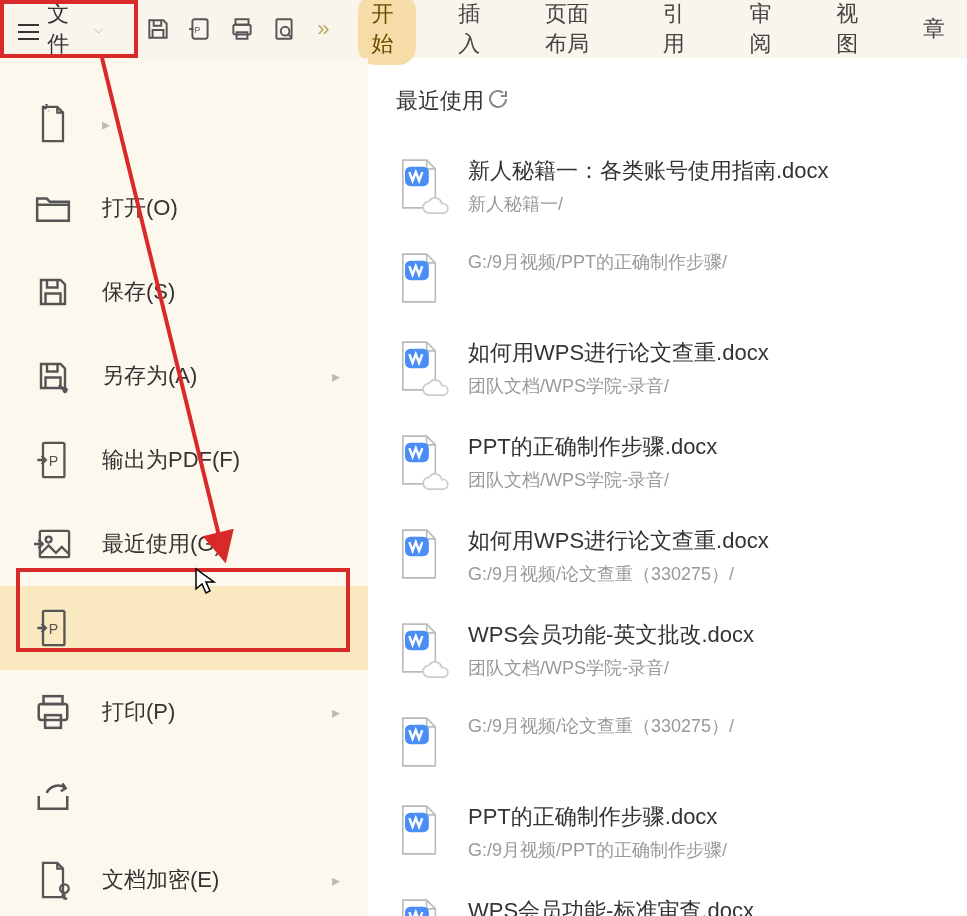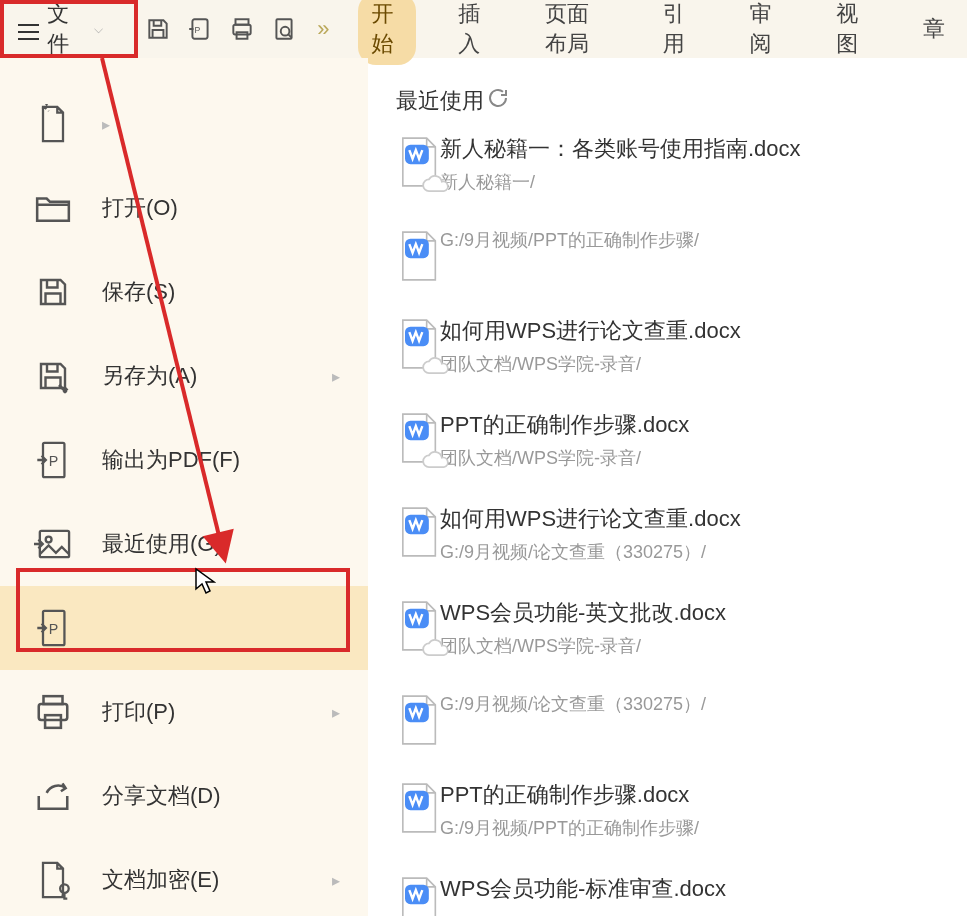--- a/index.html
+++ b/index.html
@@ -121,30 +121,32 @@
       pointer-events: none;
       z-index: 10;
     }
     .content {
       flex: 1;
       background: #fff;
       padding: 28px 0 0 28px;
     }
     .recent-header {
       display: flex;
-      align-items: flex-start;
+      align-items: center;
       gap: 2px;
+      margin-bottom: 22px;
     }
     .recent-label { font-size: 22px; color: #333; }
     .refresh-icon { cursor: pointer; }
     .file-list { display: flex; flex-direction: column; gap: 0; }
     .file-item {
       display: flex;
       align-items: flex-start;
       padding: 16px 0;
+      gap: 28px;
       cursor: pointer;
     }
     .doc-icon {
       width: 44px;
       height: 52px;
       position: relative;
       flex-shrink: 0;
       margin-top: 4px;
     }
     .doc-icon-svg { width: 44px; height: 52px; }
@@ -306,21 +308,20 @@
       <span class="menu-arrow">▸</span>
     </div>
 
     <div class="menu-item">
       <div class="menu-icon">
         <svg width="38" height="32" viewBox="0 0 24 20" fill="none" stroke="#555" stroke-width="1.6">
             <path d="M3 10 v8 h18 v-8"></path>
             <path d="M8 8 a8 8 0 0 1 12 -3 M18 2 l2 3 -3 2"></path>
           </svg>
       </div>
-      <span class="menu-label">分享文档(D)</span>
     </div>
 
     <div class="menu-item">
       <div class="menu-icon">
         <svg width="36" height="40" viewBox="0 0 24 28" fill="none" stroke="#555" stroke-width="1.6">
             <path d="M5 2h10l4 4v20H5z M15 2v4h4"></path>
             <circle cx="20" cy="20" r="3"></circle>
             <path d="M20 23 v4 l2 0 M20 25 l-2 0"></path>
           </svg>
       </div>

